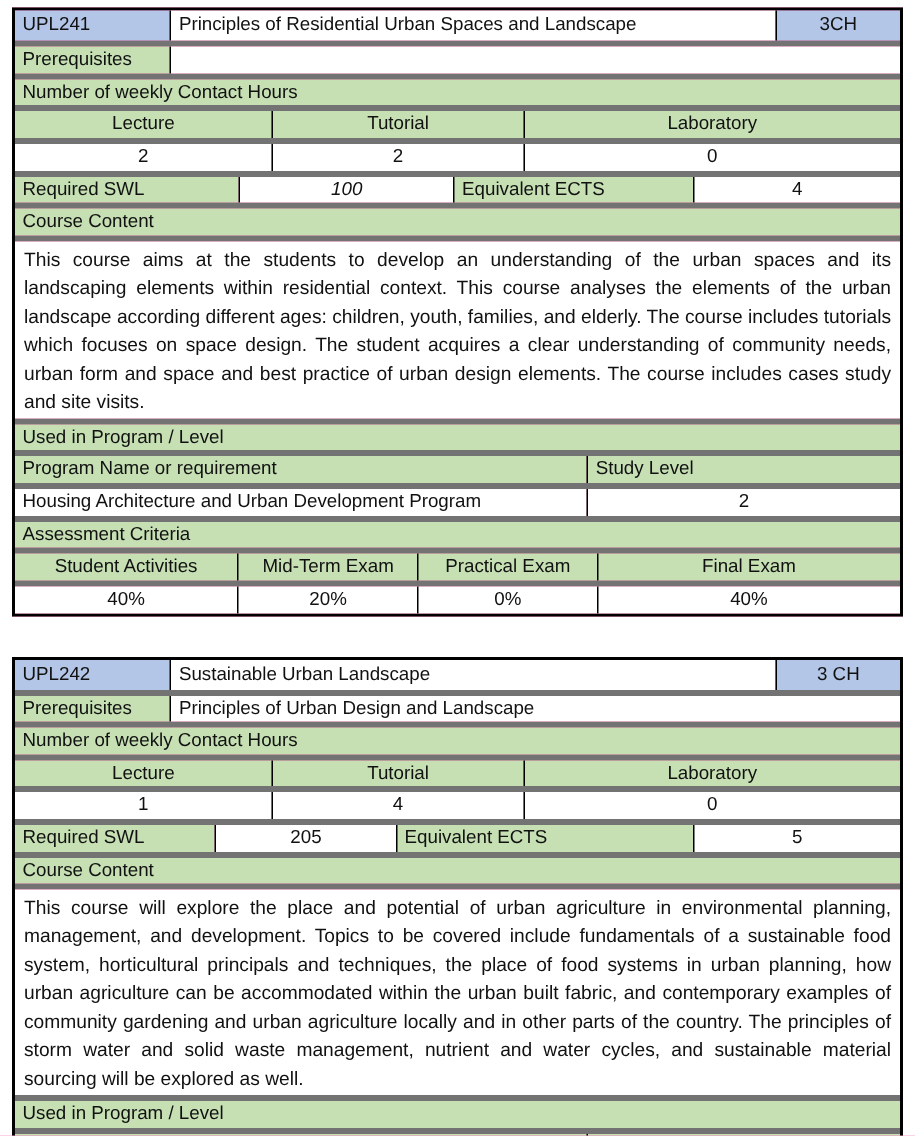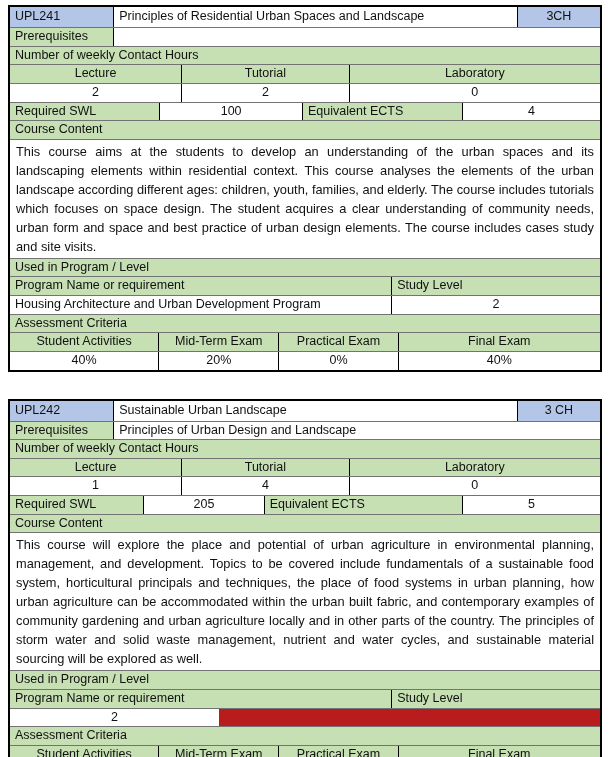--- a/index.html
+++ b/index.html
@@ -6,26 +6,26 @@
   body{
     width:610px;height:757px;overflow:hidden;
     font-family:"Liberation Sans","DejaVu Sans",sans-serif;
     color:#111111;font-size:12.5px;
     -webkit-font-smoothing:antialiased;
   }
   .course-table{
     width:594px;margin-left:8px;
     border:2px solid #000000;
     box-sizing:border-box;
-    background:#b91c1c;
+    background:#ec4899;
   }
   .course-table.first{margin-top:5px;}
   .course-table.second{margin-top:27px;}
   .row{display:flex;min-height:18px;box-sizing:border-box;}
-  .row + .row{border-top:1px solid #737373;}
+  .row + .row{border-top:4px solid #737373;}
   .row.hdr{min-height:20px;}
   .cell{
     display:flex;align-items:center;
     box-sizing:border-box;
     padding:1px 5px;
     overflow:hidden;
     line-height:1.25;
   }
   .cell + .cell{border-left:1px solid #000000;}
   .blue{background:#B4C6E7;}
@@ -35,21 +35,21 @@
   .center{justify-content:center;}
   .w-full{width:100%;}
   .w-code{width:17.5%;}
   .w-title{width:68.4%;}
   .w-ch{width:14.1%;}
   .w-prqv{width:82.5%;}
   .w-c1{width:29.0%;}
   .w-c2{width:28.4%;}
   .w-c3{width:42.6%;}
   .swl-a .s1{width:25.3%;}
-  .swl-a .s2{width:24.2%;}
+  .swl-a .s2{width:24.2%;font-style:italic;}
   .swl-a .s3{width:27.1%;}
   .swl-a .s4{width:23.4%;}
   .swl-b .s1{width:22.6%;}
   .swl-b .s2{width:20.4%;}
   .swl-b .s3{width:33.6%;}
   .swl-b .s4{width:23.4%;}
   .w-p1{width:64.6%;}
   .w-p2{width:35.4%;}
   .w-a1{width:25.1%;}
   .w-a2{width:20.4%;}

